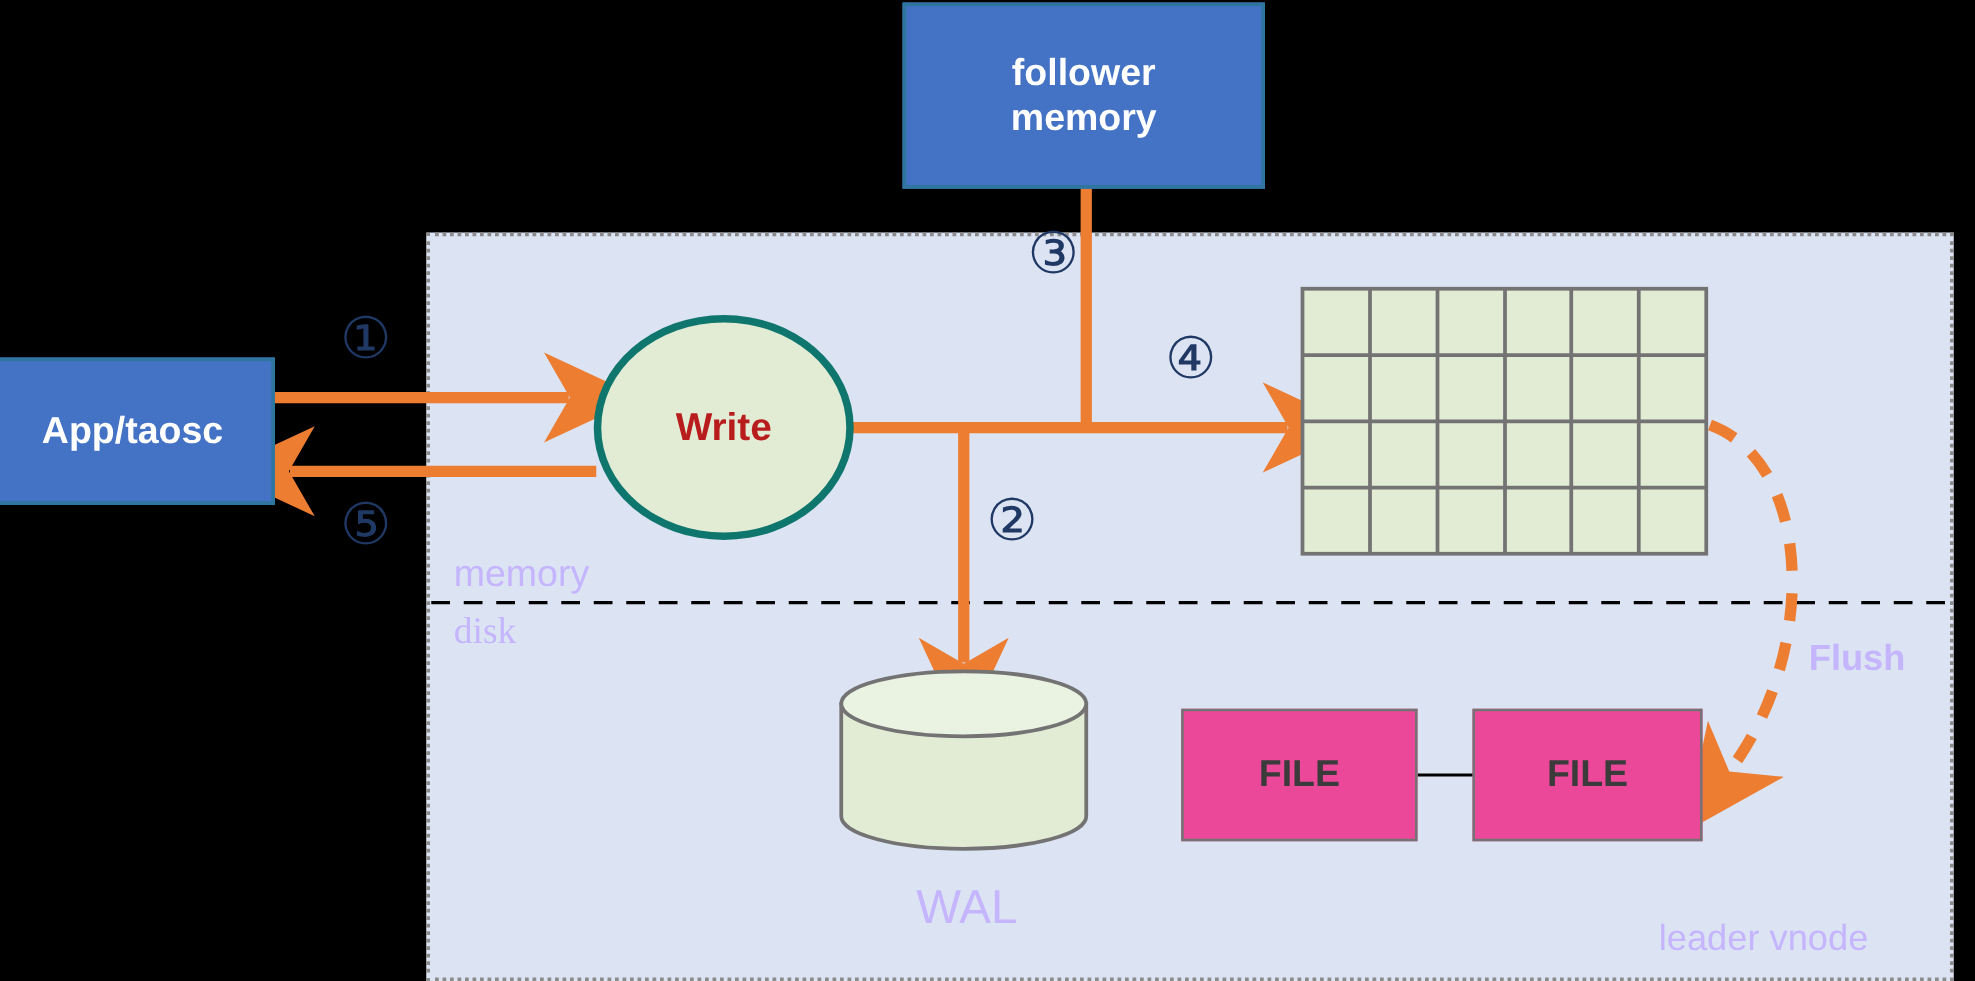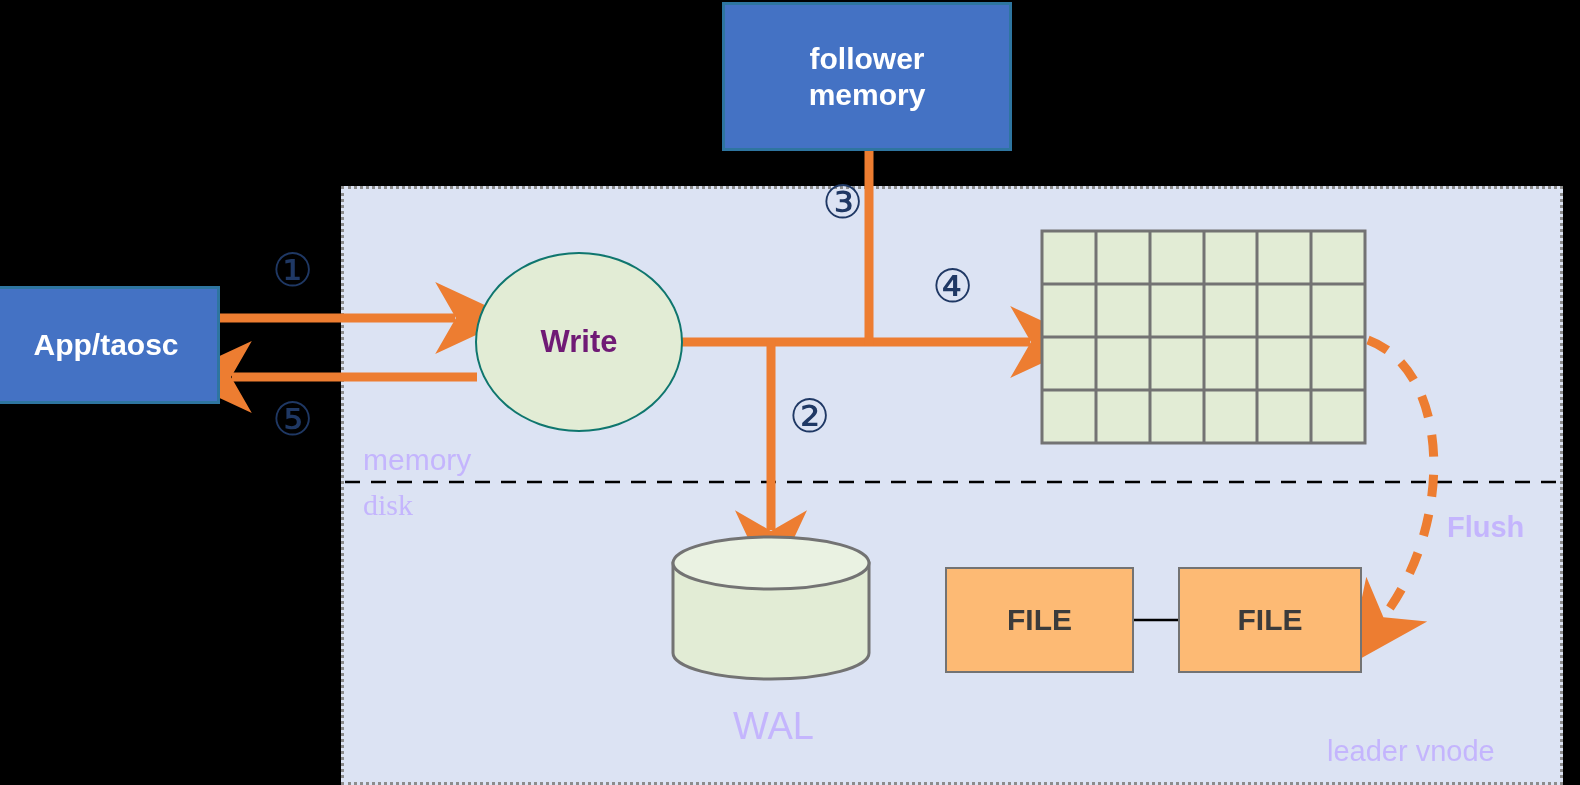--- a/index.html
+++ b/index.html
@@ -33,36 +33,36 @@
   
   .blue-box {
     background: #4472c4;
     border: 3px solid #2e75a0;
     color: #ffffff;
     font-weight: bold;
     line-height: 1.18;
   }
   
   .file-box {
-    background: #fdba74;
+    background: #ec4899;
     border: 2px solid #737373;
     color: #3b3b3b;
     font-weight: bold;
   }
   
   .write-ellipse {
     position: absolute;
     box-sizing: border-box;
     background: #e2ecd5;
-    border: 2px solid #0f766e;
+    border: 6px solid #0f766e;
     border-radius: 50%;
     display: flex;
     align-items: center;
     justify-content: center;
-    color: #701a75;
+    color: #b91c1c;
     font-weight: bold;
   }
   .plain-label {
     position: absolute;
     color: #c4b5fd;
     white-space: nowrap;
   }
   .step-marker {
     position: absolute;
     color: #1f3864;

